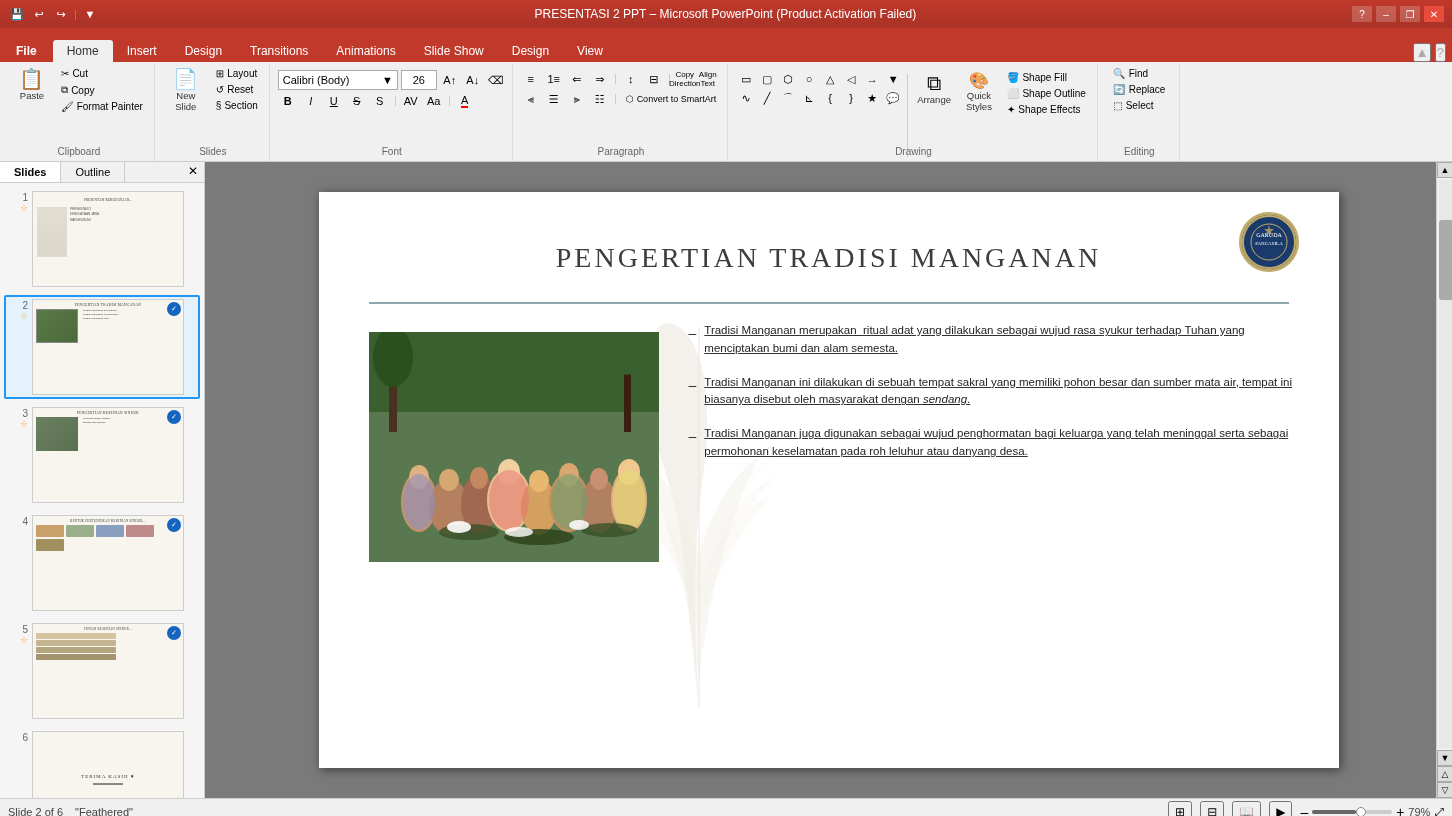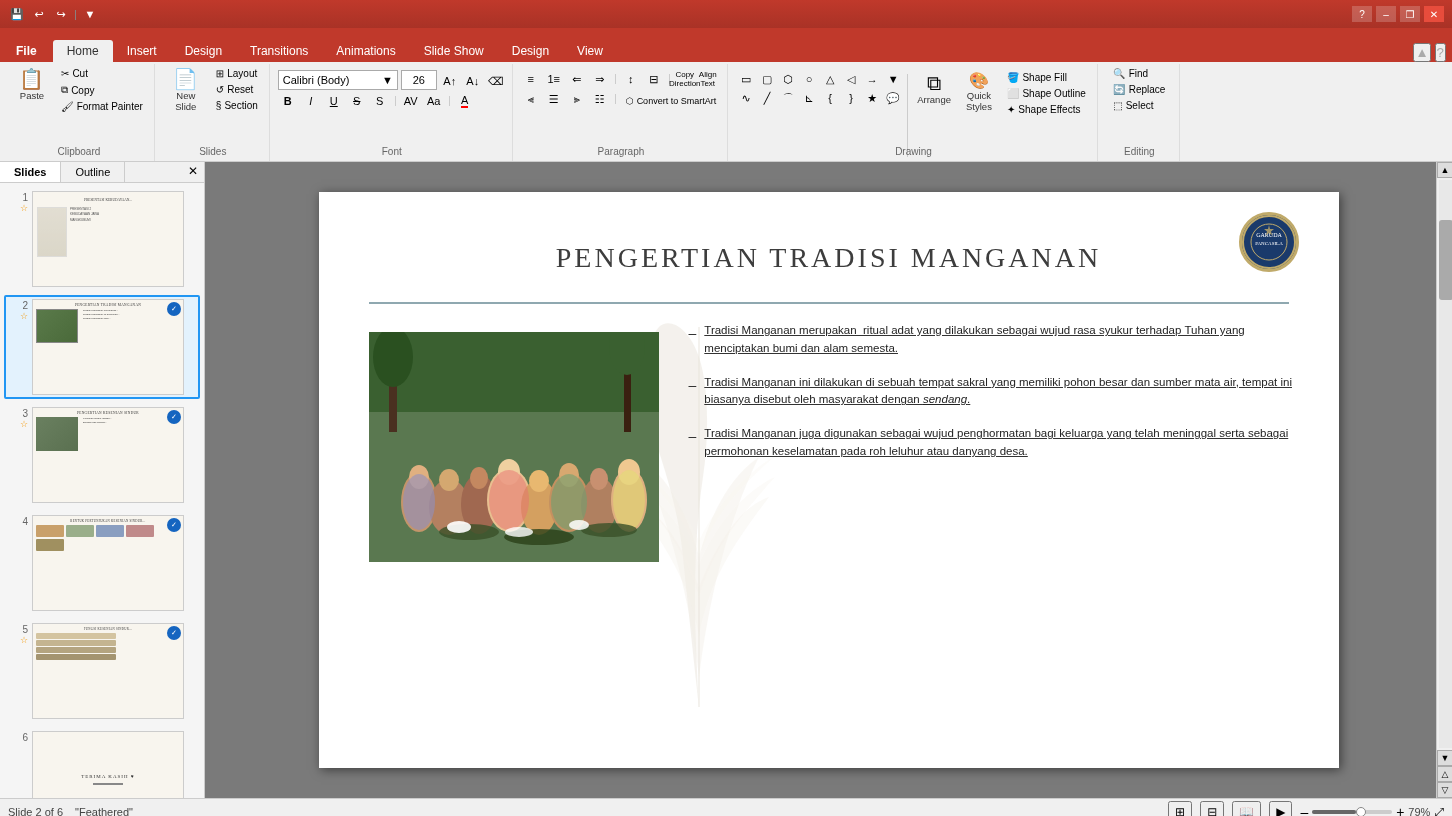--- a/index.html
+++ b/index.html
@@ -99,21 +99,21 @@
       gap: 3px;
       padding: 1px 4px;
       cursor: pointer;
       border: 1px solid transparent;
       border-radius: 2px;
       background: none;
       font-size: 10px;
       white-space: nowrap;
     }
     .rb-col { display: flex; flex-direction: column; gap: 1px; }
-    .font-row { display: flex; align-items: flex-end; gap: 3px; }
+    .font-row { display: flex; align-items: center; gap: 3px; }
     .font-box {
       border: 1px solid #aaa;
       background: white;
       height: 20px;
       padding: 0 4px;
       font-size: 11px;
       display: flex;
       align-items: center;
       cursor: pointer;
       min-width: 120px;
@@ -357,20 +357,21 @@
 <body>
 
 <div id="titlebar">
   <div class="quick-access">
     <button class="qa-btn">💾</button>
     <button class="qa-btn">↩</button>
     <button class="qa-btn">↪</button>
     <span style="color:#888;font-size:11px;">|</span>
     <button class="qa-btn">▼</button>
   </div>
+  <div class="title">PRESENTASI 2 PPT – Microsoft PowerPoint (Product Activation Failed)</div>
   <div class="win-controls">
     <button class="win-btn">?</button>
     <button class="win-btn">–</button>
     <button class="win-btn">❐</button>
     <button class="win-btn close">✕</button>
   </div>
 </div>
 
 <div id="ribbon-tabs">
   <button class="ribbon-tab file">File</button>

